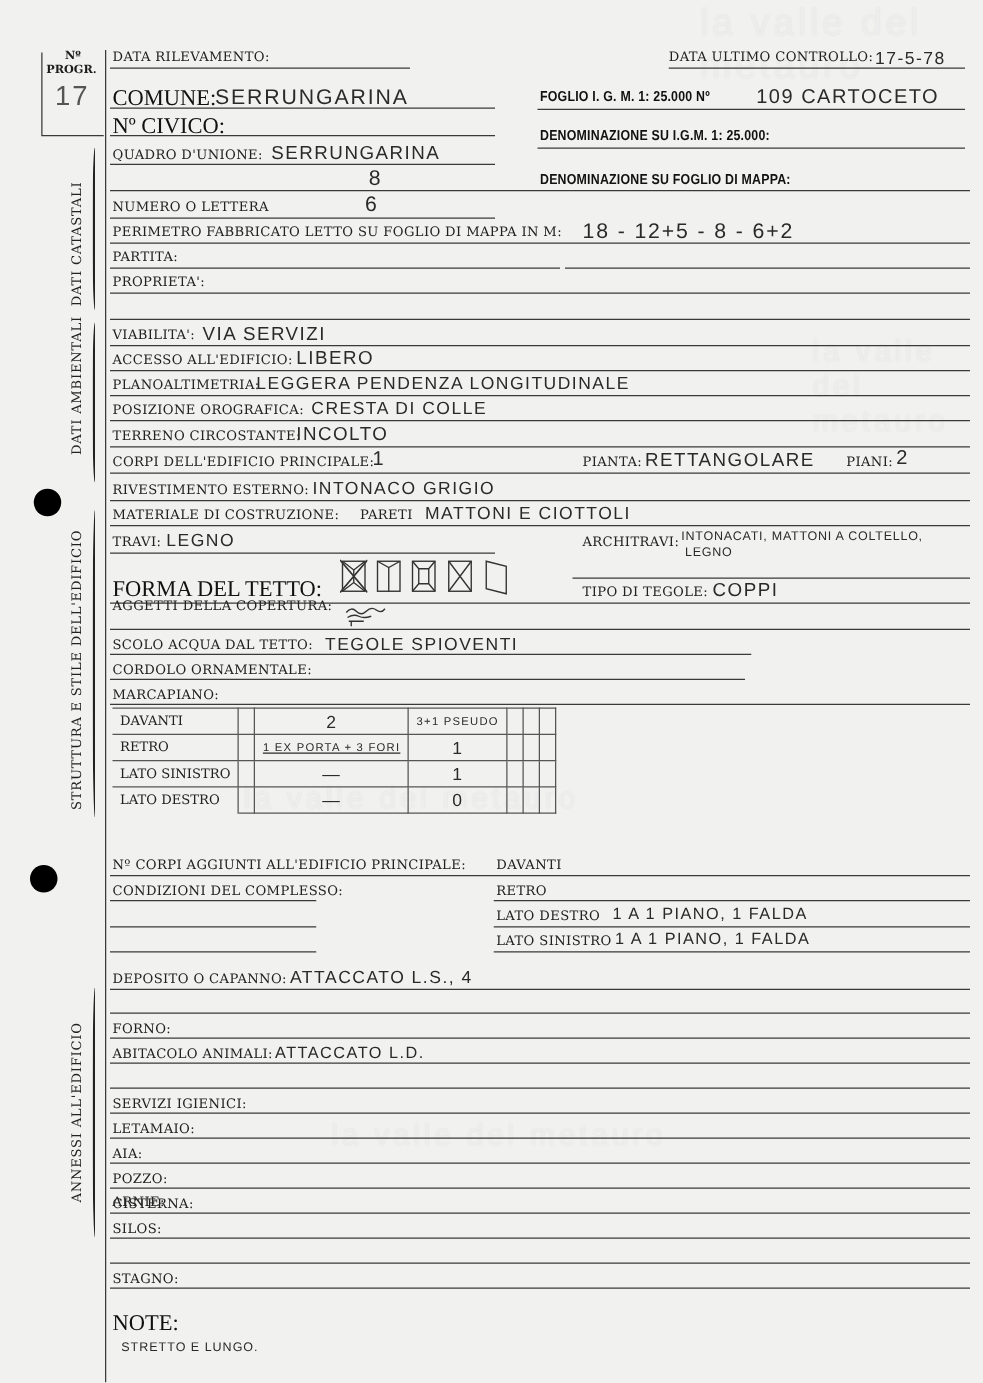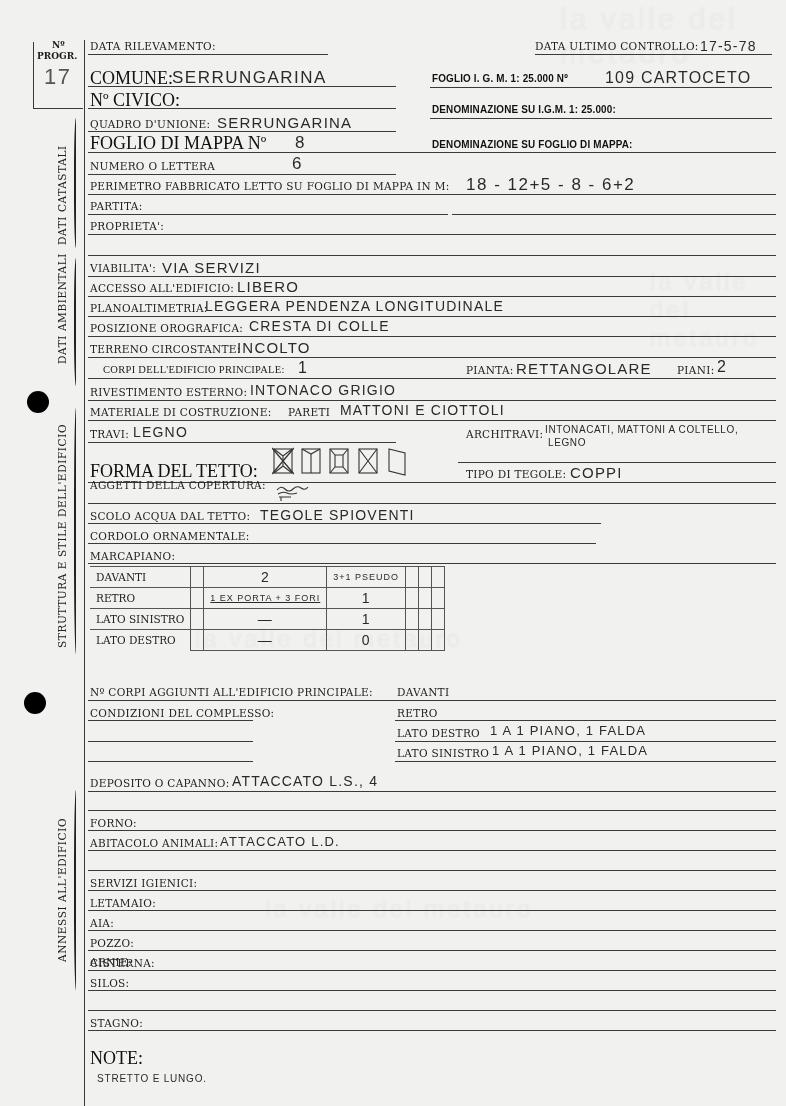--- a/index.html
+++ b/index.html
@@ -85,21 +85,20 @@
   <div class="abs big" style="left:90px;top:90px;">Nº CIVICO:</div>
   <div class="line" style="left:88px;top:108px;width:308px;"></div>
 
   <div class="abs bold" style="left:432px;top:103px;">DENOMINAZIONE SU I.G.M. 1: 25.000:</div>
   <div class="line" style="left:430px;top:118px;width:342px;"></div>
 
   <div class="abs lbl" style="left:90px;top:118px;">QUADRO D'UNIONE:</div>
   <div class="abs hand" style="left:217px;top:114px;font-size:15px;">SERRUNGARINA</div>
   <div class="line" style="left:88px;top:131px;width:308px;"></div>
 
-  <div class="abs big" style="left:90px;top:133px;">FOGLIO DI MAPPA Nº</div>
   <div class="abs hand lg" style="left:295px;top:133px;">8</div>
   <div class="line" style="left:88px;top:152px;width:688px;"></div>
 
   <div class="abs bold" style="left:432px;top:138px;">DENOMINAZIONE SU FOGLIO DI MAPPA:</div>
 
   <div class="abs lbl" style="left:90px;top:160px;">NUMERO o LETTERA</div>
   <div class="abs hand lg" style="left:292px;top:154px;">6</div>
   <div class="line" style="left:88px;top:174px;width:308px;"></div>
 
   <div class="abs lbl" style="left:90px;top:180px;">PERIMETRO FABBRICATO LETTO SU FOGLIO DI MAPPA IN m:</div>
@@ -127,21 +126,21 @@
   <div class="line" style="left:88px;top:316px;width:688px;"></div>
 
   <div class="abs lbl" style="left:90px;top:322px;">POSIZIONE OROGRAFICA:</div>
   <div class="abs hand" style="left:249px;top:318px;font-size:14px;">CRESTA DI COLLE</div>
   <div class="line" style="left:88px;top:336px;width:688px;"></div>
 
   <div class="abs lbl" style="left:90px;top:343px;">TERRENO CIRCOSTANTE:</div>
   <div class="abs hand" style="left:237px;top:339px;font-size:15px;">INCOLTO</div>
   <div class="line" style="left:88px;top:357px;width:688px;"></div>
 
-  <div class="abs lbl" style="left:103px;top:364px;font-family:Liberation Serif, serif;">CORPI DELL'EDIFICIO PRINCIPALE:</div>
+  <div class="abs lbl" style="left:90px;top:364px;">CORPI DELL'EDIFICIO PRINCIPALE:</div>
   <div class="abs hand" style="left:298px;top:359px;font-size:16px;">1</div>
   <div class="line" style="left:88px;top:378px;width:688px;"></div>
   <div class="abs lbl" style="left:466px;top:364px;">PIANTA:</div>
   <div class="abs hand" style="left:516px;top:360px;font-size:15px;">RETTANGOLARE</div>
   <div class="abs lbl" style="left:677px;top:364px;">PIANI:</div>
   <div class="abs hand" style="left:717px;top:358px;font-size:16px;">2</div>
 
   <div class="abs lbl" style="left:90px;top:386px;">RIVESTIMENTO ESTERNO:</div>
   <div class="abs hand" style="left:250px;top:382px;font-size:14px;">INTONACO GRIGIO</div>
   <div class="line" style="left:88px;top:400px;width:688px;"></div>

